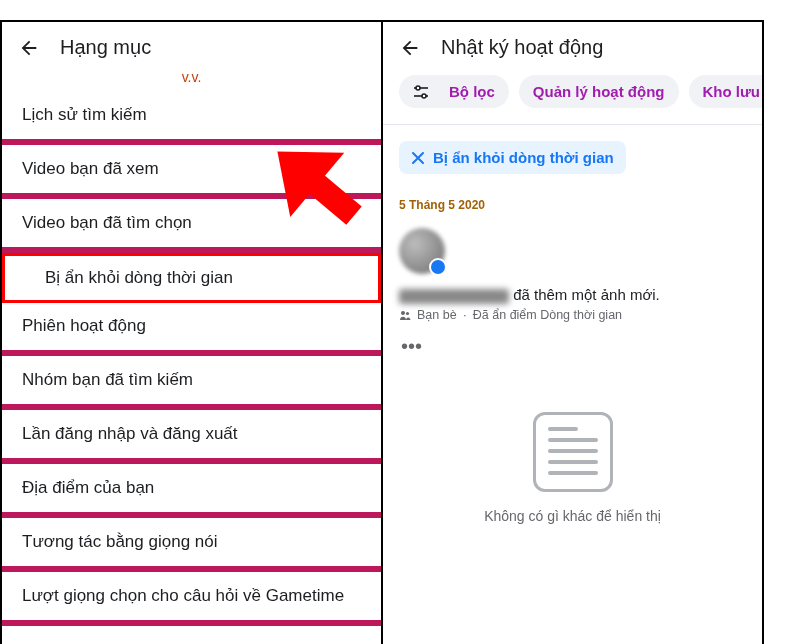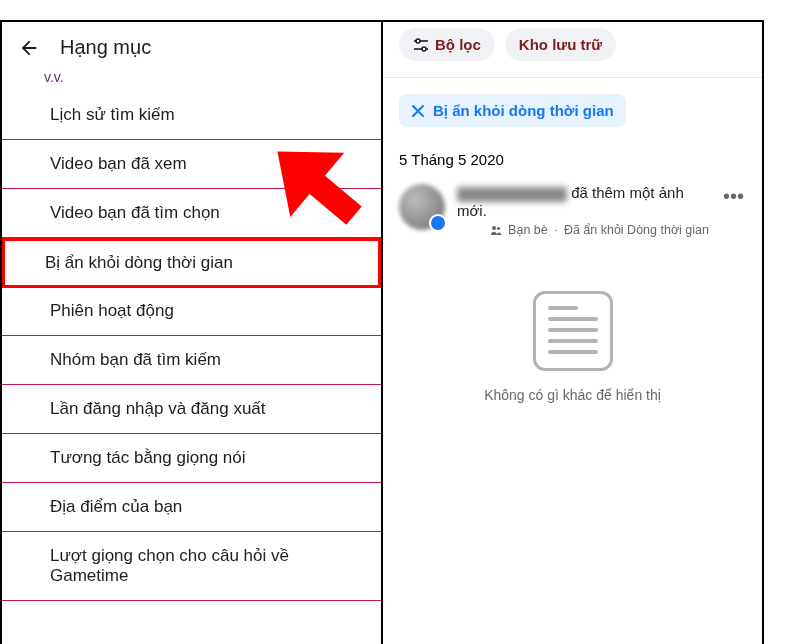--- a/index.html
+++ b/index.html
@@ -36,25 +36,26 @@
     cursor: pointer;
   }
   .header-title {
     font-size: 20px;
     font-weight: 400;
     color: #1c1e21;
   }
   .vv {
     padding: 0 42px 6px;
     font-size: 14px;
-    color: #701a75;
+    color: #c2410c;
+    text-align: center;
   }
   .list-item {
-    padding: 14px 48px;
-    border-bottom: 1px solid #be185d;
+    padding: 14px 20px;
+    border-bottom: 6px solid #be185d;
     font-size: 17px;
     color: #1c1e21;
     cursor: pointer;
   }
   .list-item.highlighted {
     border: 3px solid #ff0000;
     padding: 12px 40px;
     margin-bottom: -1px;
     position: relative;
   }
@@ -72,24 +73,24 @@
     padding: 6px 16px 16px;
     overflow-x: hidden;
     white-space: nowrap;
   }
   .chip {
     background: #f0f2f5;
     border-radius: 18px;
     padding: 8px 14px;
     font-size: 15px;
     font-weight: 600;
-    color: #7f1d1d;
+    color: #a21caf;
     display: inline-flex;
     align-items: center;
-    gap: 6px;
+    gap: 20px;
     cursor: pointer;
   }
   .chip .sliders {
     width: 16px; height: 16px;
     display: inline-flex;
   }
   .divider {
     height: 1px;
     background: #e4e6eb;
     margin: 0 0 10px;
@@ -103,29 +104,30 @@
     color: #1877f2;
     border-radius: 8px;
     padding: 8px 12px;
     font-size: 15px;
     font-weight: 600;
     cursor: pointer;
   }
   .x-icon { width: 14px; height: 14px; display:inline-flex; }
   .date-heading {
     padding: 8px 16px 10px;
-    font-size: 15px;
-    font-weight: 400;
-    color: #000000;
+    font-size: 12px;
+    font-weight: 700;
+    color: #a16207;
   }
   .feed-item {
     display: flex;
     padding: 6px 16px 14px;
     gap: 12px;
     align-items: flex-start;
+    flex-direction: column;
   }
   .avatar {
     width: 46px; height: 46px;
     border-radius: 50%;
     background: radial-gradient(circle at 35% 35%, #bdbdbd, #6d6d6d);
     position: relative;
     filter: blur(2px);
     flex-shrink: 0;
   }
   .badge {
@@ -145,21 +147,20 @@
     vertical-align: middle;
     border-radius: 3px;
   }
   .feed-sub {
     font-size: 12.5px;
     color: #65676b;
     margin-top: 4px;
     display: flex;
     align-items: center;
     gap: 6px;
-    justify-content: flex-end;
   }
   .friends-icon { width:12px; height:12px; display:inline-flex; }
   .more-dots {
     color: #65676b;
     font-size: 20px;
     line-height: 12px;
     cursor: pointer;
     padding: 6px 2px;
   }
   .empty-block {
@@ -202,48 +203,59 @@
     <div class="vv">v.v.</div>
 
     <div id="left-list">
         <div class="list-item">Lịch sử tìm kiếm</div>
         <div class="list-item">Video bạn đã xem</div>
         <div class="list-item">Video bạn đã tìm chọn</div>
         <div class="list-item highlighted">Bị ẩn khỏi dòng thời gian</div>
         <div class="list-item">Phiên hoạt động</div>
         <div class="list-item">Nhóm bạn đã tìm kiếm</div>
         <div class="list-item">Lần đăng nhập và đăng xuất</div>
+        <div class="list-item">Địa điểm của bạn</div>
         <div class="list-item">Tương tác bằng giọng nói</div>
-        <div class="list-item">Địa điểm của bạn</div>
         <div class="list-item">Lượt giọng chọn cho câu hỏi về Gametime</div>
       </div>
 
     <div class="arrow-annotation">
       <svg viewBox="0 0 120 120" width="120" height="120">
         <g transform="rotate(130 60 60)">
           <rect x="50" y="10" width="24" height="58" fill="#ff0000"></rect>
           <polygon points="62,110 20,58 104,58" fill="#ff0000"></polygon>
         </g>
       </svg>
     </div>
   </div>
 
   <div class="panel panel-right">
+    <div class="header">
+      <span class="back-arrow">
+        <svg viewBox="0 0 24 24" width="22" height="22">
+            <path d="M20 11H7.83l5.59-5.59L12 4l-8 8 8 8 1.41-1.41L7.83 13H20z" fill="#1c1e21"></path>
+          </svg>
+      </span>
+      <span class="header-title">Nhật ký hoạt động</span>
+    </div>
 
     <div class="chips">
       <div class="chip">
         <span class="sliders">
           <svg viewBox="0 0 16 16" width="16" height="16" fill="none" stroke="#1c1e21" stroke-width="1.6">
             <line x1="1" y1="4" x2="15" y2="4"></line>
               <circle cx="5" cy="4" r="2" fill="#fff"></circle>
             <line x1="1" y1="12" x2="15" y2="12"></line>
               <circle cx="11" cy="12" r="2" fill="#fff"></circle>
           </svg>
         </span>
         <span>Bộ lọc</span>
+      </div>
+      <div class="chip">
+        <span>Quản lý hoạt động</span>
       </div>
       <div class="chip">
         <span>Kho lưu trữ</span>
       </div>
     </div>
 
     <div class="divider"></div>
 
     <div class="filter-pill">
       <span class="x-icon">
@@ -267,21 +279,21 @@
           <span class="friends-icon">
             <svg viewBox="0 0 12 12" width="12" height="12" fill="#65676b">
                 <circle cx="4" cy="4" r="2"></circle>
                 <circle cx="8.5" cy="4.5" r="1.6"></circle>
                 <path d="M1 11c0-2 1.5-3.2 3-3.2s3 1.2 3 3.2z"></path>
                 <path d="M7 11c0-1.6 1-2.6 2.2-2.6S11.4 9.4 11.4 11z"></path>
               </svg>
           </span>
           <span>Bạn bè</span>
           <span> · </span>
-          <span>Đã ẩn khỏi Dòng thời gian</span>
+          <span>Đã ẩn điểm Dòng thời gian</span>
         </div>
       </div>
       <div class="more-dots">•••</div>
     </div>
 
     <div class="empty-block">
       <div class="doc-icon">
         <div class="doc-line short"></div>
         <div class="doc-line"></div>
         <div class="doc-line"></div>

